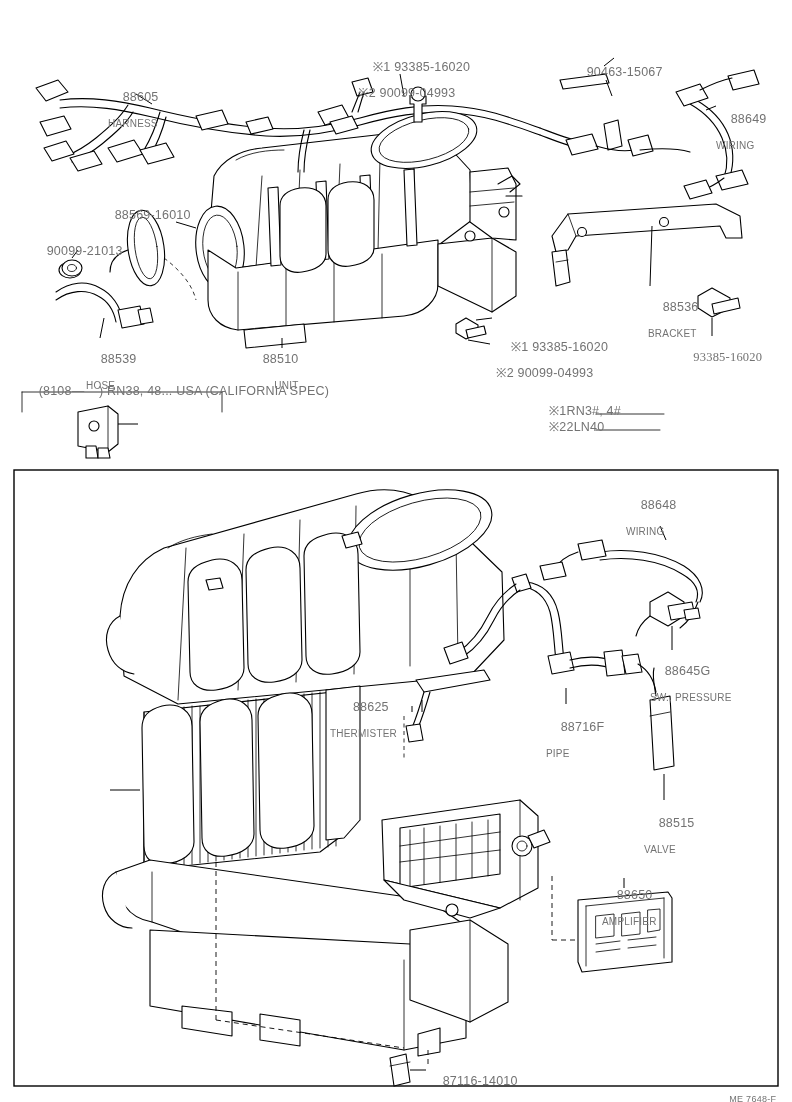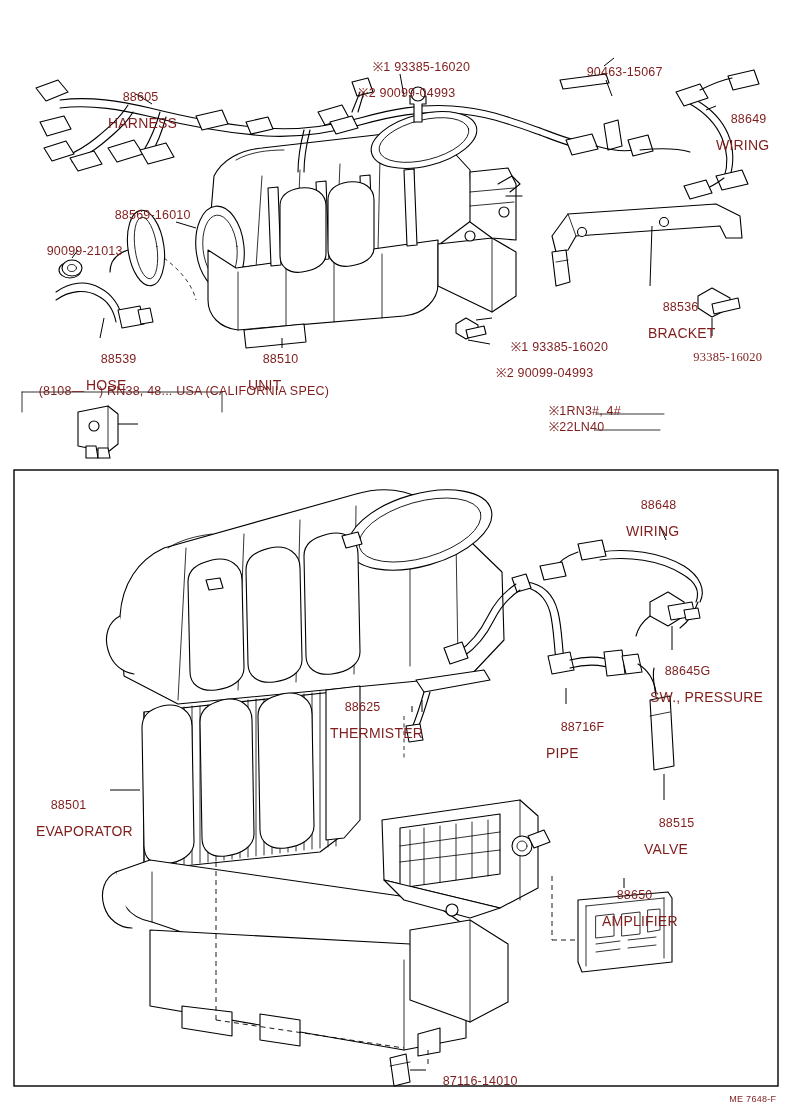--- a/index.html
+++ b/index.html
@@ -27,25 +27,25 @@
     width: 792px;
     height: 1102px;
   }
   .lbl {
     position: absolute;
     font-family: "Liberation Sans", sans-serif;
     font-size: 12.5px;
     line-height: 13px;
     letter-spacing: 0.2px;
     white-space: pre;
-    color: #7f1d1d;
+    color: #737373;
   }
   .lbl .sub {
     display: block;
-    font-size: 14px;
+    font-size: 10px;
     letter-spacing: 0.2px;
   }
   .lbl.tiny {
     font-size: 9px;
     line-height: 10px;
     letter-spacing: 0.3px;
   }
   .lbl.spec {
     font-size: 12.5px;
   }
@@ -460,21 +460,21 @@
 
   <div class="lbl" style="left:32px; top:232px;">
     <span>90099-21013</span>
   </div>
 
   <div class="lbl" style="left:86px; top:340px;">
     <span>88539</span>
     <span class="sub">HOSE</span>
   </div>
 
-  <div class="lbl" style="left:248px; top:340px;">
+  <div class="lbl" style="left:248px; top:340px;text-align:right;">
     <span>88510</span>
     <span class="sub">UNIT</span>
   </div>
 
   <div class="lbl" style="left:496px; top:328px;">
     <span>※1 93385-16020</span>
     <span class="sub" style="font-size:12.5px;">※2 90099-04993</span>
   </div>
 
   <div class="lbl" style="left:620px; top:288px;margin-left:28px;">
@@ -501,39 +501,35 @@
   <div class="lbl" style="left:626px; top:486px;">
     <span>88648</span>
     <span class="sub">WIRING</span>
   </div>
 
   <div class="lbl" style="left:650px; top:652px;">
     <span>88645G</span>
     <span class="sub">SW., PRESSURE</span>
   </div>
 
-  <div class="lbl" style="left:330px; top:688px;">
+  <div class="lbl" style="left:330px; top:688px;text-align:center;">
     <span>88625</span>
     <span class="sub">THERMISTER</span>
   </div>
 
   <div class="lbl" style="left:546px; top:708px;">
     <span>88716F</span>
     <span class="sub">PIPE</span>
   </div>
 
   <div class="lbl" style="left:644px; top:804px;">
     <span>88515</span>
     <span class="sub">VALVE</span>
   </div>
 
-  <div class="lbl" style="left:36px; top:786px;">
-    <span>88501</span>
-    <span class="sub">EVAPORATOR</span>
-  </div>
 
   <div class="lbl" style="left:602px; top:876px;">
     <span>88650</span>
     <span class="sub">AMPLIFIER</span>
   </div>
 
   <div class="lbl" style="left:428px; top:1062px;">
     <span>87116-14010</span>
   </div>
 

